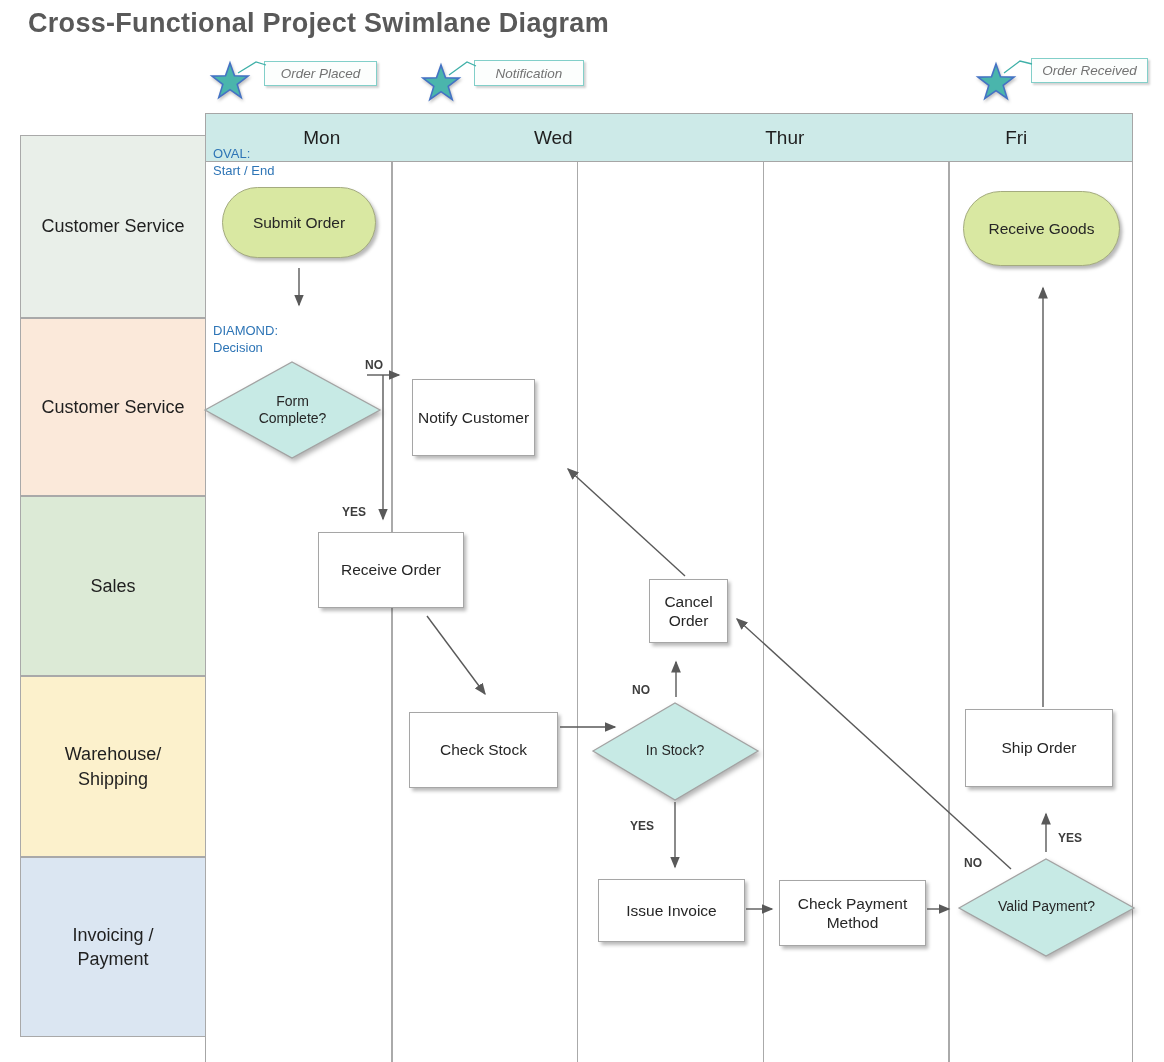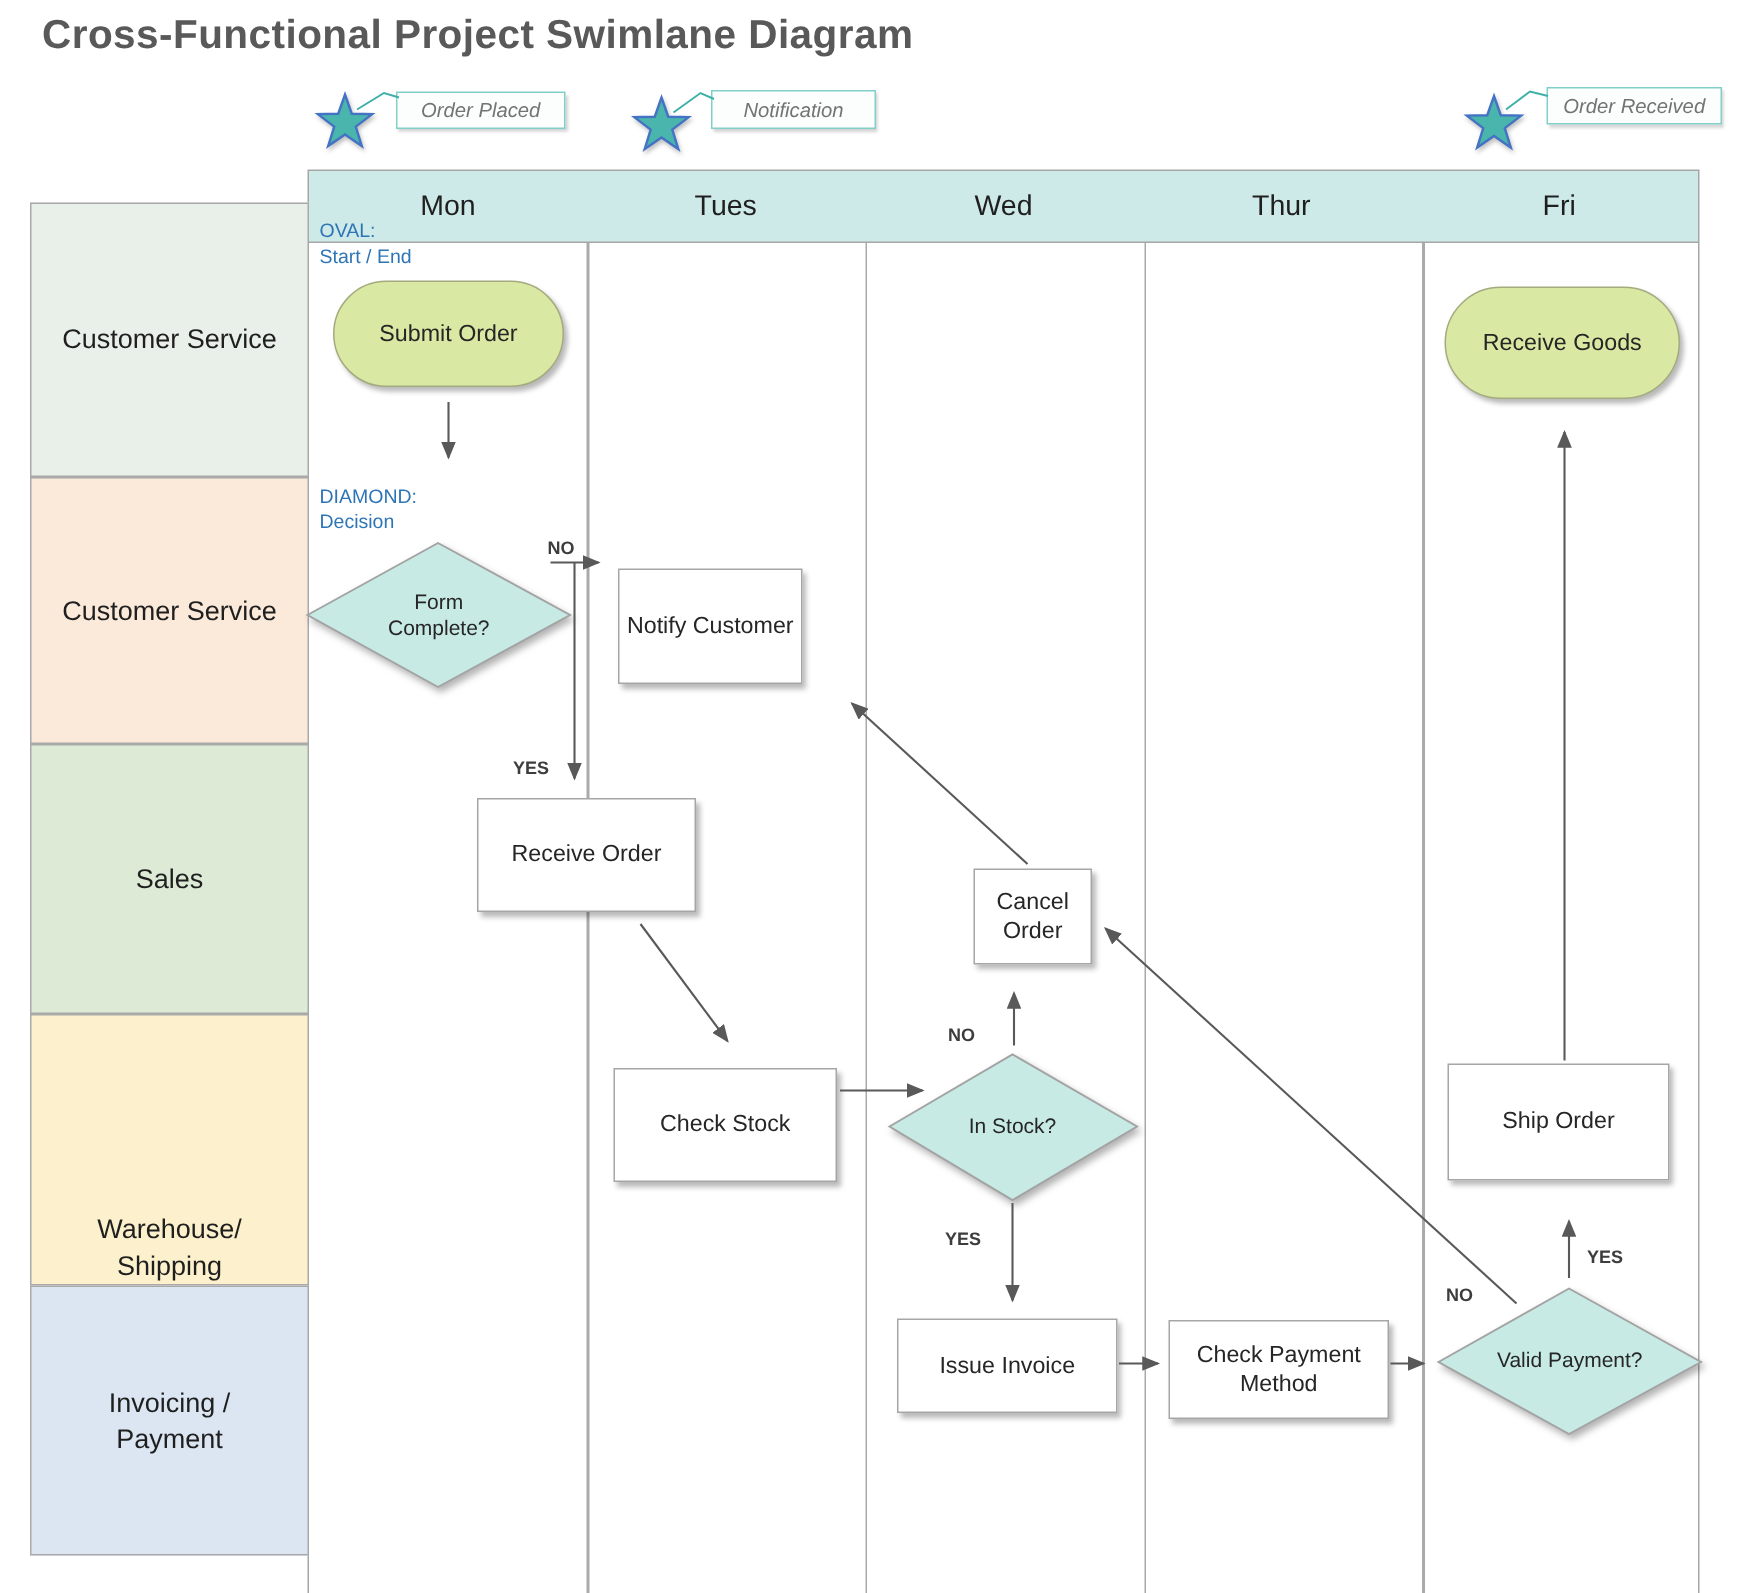--- a/index.html
+++ b/index.html
@@ -78,42 +78,41 @@
 </head>
 <body>
 
 <div id="canvas">
 
   <div id="title">Cross-Functional Project Swimlane Diagram</div>
 
   <div id="flow-grid">
     <div id="day-band">
       <div class="day-cell">Mon</div>
-      <div class="day-cell">Tues</div>
       <div class="day-cell">Wed</div>
       <div class="day-cell">Thur</div>
       <div class="day-cell">Fri</div>
     </div>
     <div class="col-sep" style="left:185.3px"></div>
     <div class="col-sep" style="left:370.9px"></div>
     <div class="col-sep" style="left:556.5px"></div>
     <div class="col-sep" style="left:742.1px"></div>
   </div>
 
   <div id="lane-col">
     <div class="lane" style="top: 0px; height: 183px; background: rgb(233, 239, 233);">
         <span>Customer Service</span>
       </div>
     <div class="lane" style="top: 183px; height: 178px; background: rgb(251, 233, 218);">
         <span>Customer Service</span>
       </div>
     <div class="lane" style="top: 361px; height: 180px; background: rgb(220, 234, 214);">
         <span>Sales</span>
       </div>
-    <div class="lane" style="top: 541px; height: 181px; background: rgb(252, 241, 204); align-items: flex-end;">
+    <div class="lane" style="top: 541px; height: 181px; background: rgb(252, 241, 204);">
         <span>Warehouse/ Shipping</span>
       </div>
     <div class="lane" style="top: 722px; height: 180px; background: rgb(219, 230, 242);">
         <span>Invoicing / Payment</span>
       </div>
   </div>
 
   <div class="callout" style="left:264px;top:61px;width:113px;height:25px">
       <span>Order Placed</span>
     </div>

